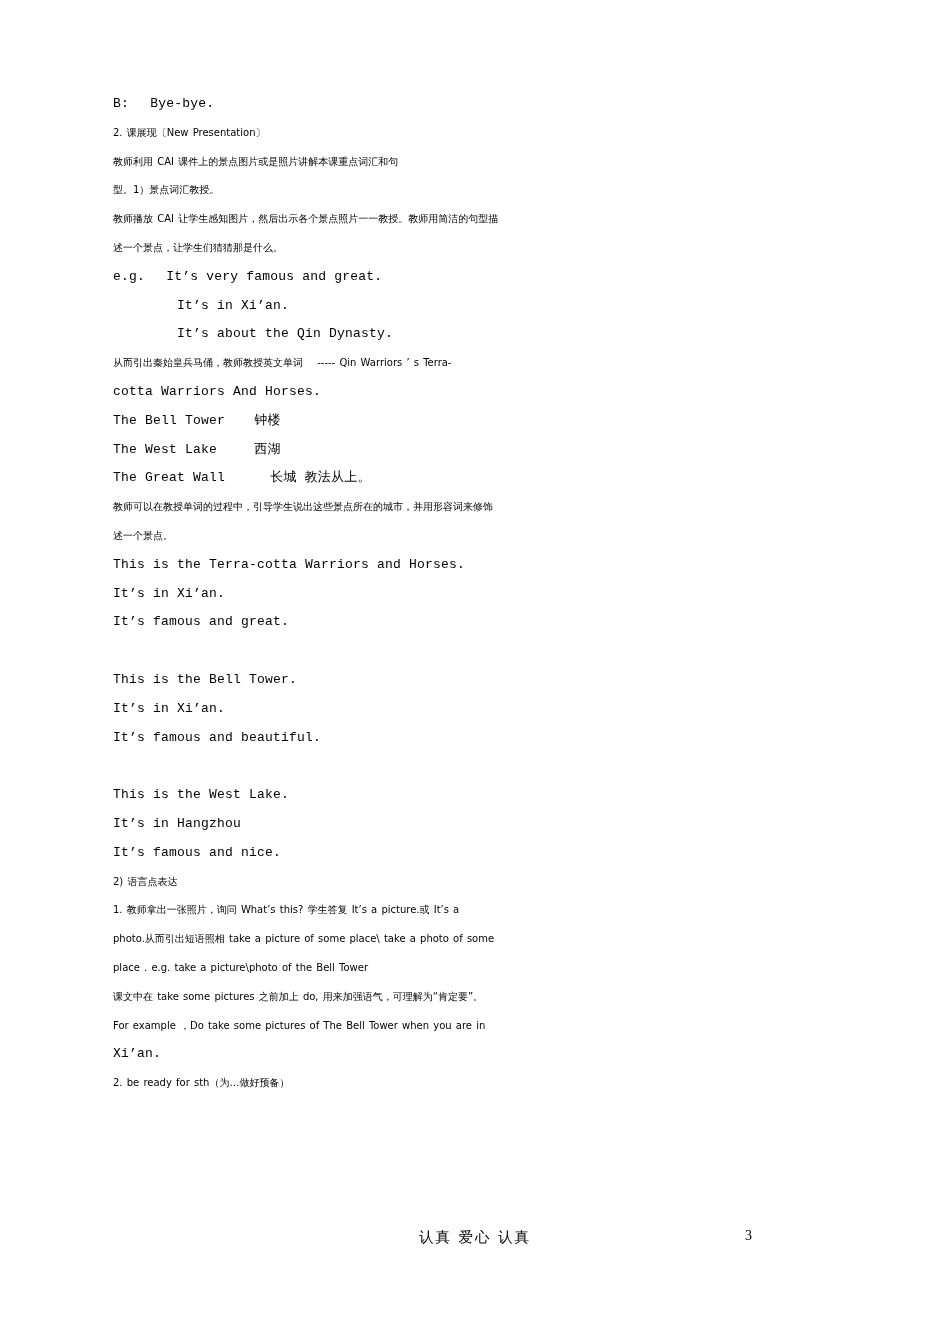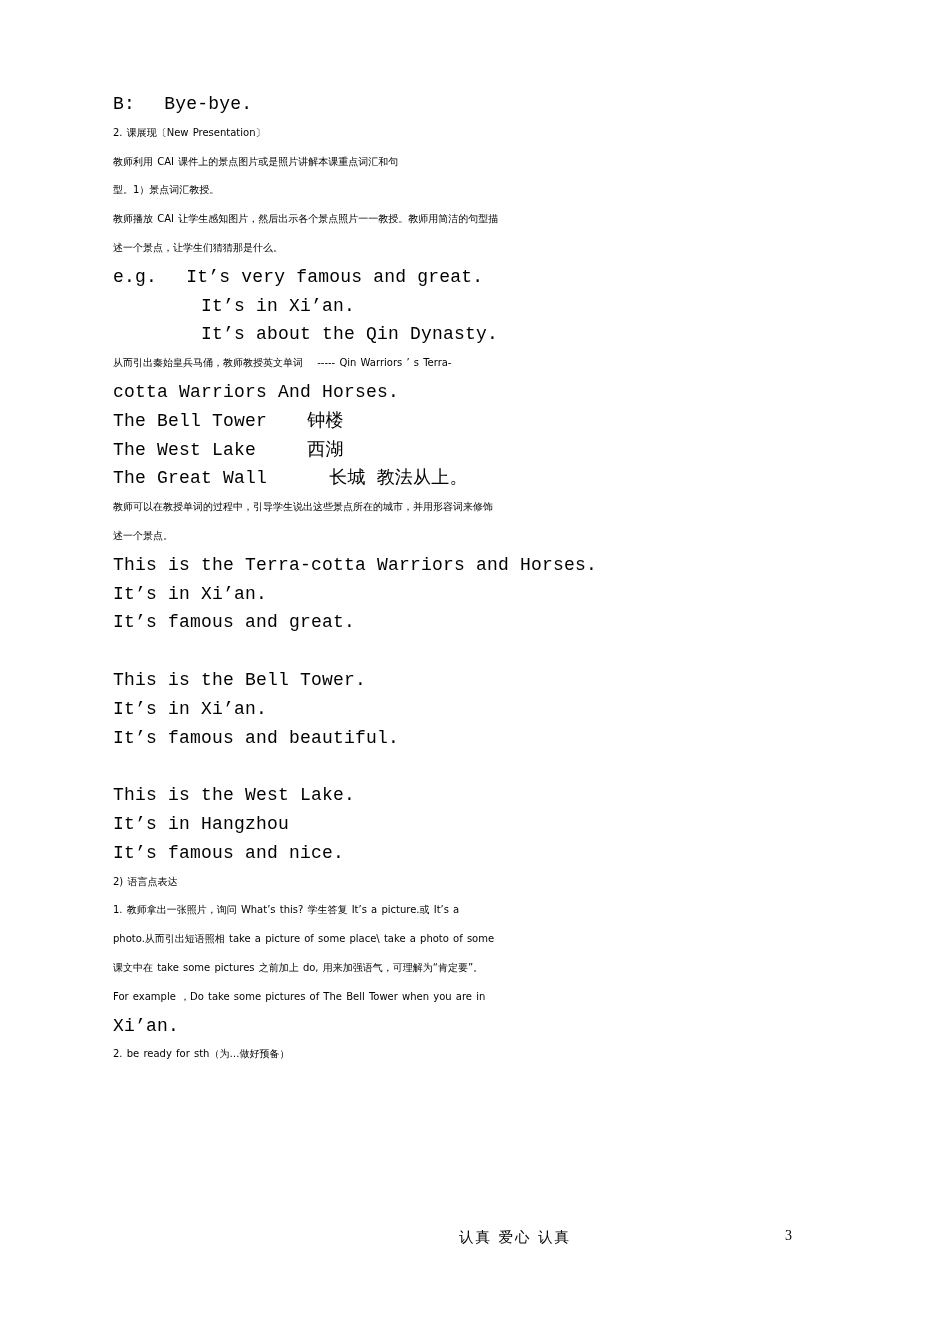--- a/index.html
+++ b/index.html
@@ -22,21 +22,21 @@
     height: 1344px;
     background: #ffffff;
   }
   .content {
     position: absolute;
     left: 113px;
     top: 90px;
     width: 730px;
   }
   .line {
-    font-size: 18px;
+    font-size: 13px;
     line-height: 28.8px;
     white-space: pre-wrap;
     font-family: "Liberation Mono", monospace;
     letter-spacing: 0.2px;
   }
   .mix {
     font-family: "DejaVu Sans", sans-serif;
     font-size: 10px;
     line-height: 28.8px;
     white-space: pre-wrap;
@@ -46,21 +46,20 @@
   .justify {
     text-align: justify;
     text-justify: inter-ideograph;
   }
   .footer {
     position: absolute;
     left: 0;
     top: 1228px;
     width: 840px;
     height: 30px;
-    margin-left: 40px;
   }
   .footer-center {
     position: absolute;
     left: 0;
     width: 950px;
     text-align: center;
     font-family: "DejaVu Sans", sans-serif;
     font-size: 14.5px;
     letter-spacing: 2px;
   }
@@ -101,20 +100,21 @@
       <div class="line">This is the Bell Tower.</div>
       <div class="line">It’s in Xi’an.</div>
       <div class="line">It’s famous and beautiful.</div>
       <div class="blank"></div>
       <div class="line">This is the West Lake.</div>
       <div class="line">It’s in Hangzhou</div>
       <div class="line">It’s famous and nice.</div>
       <div class="mix">2) 语言点表达</div>
       <div class="mix">1. 教师拿出一张照片，询问 What’s this? 学生答复 It’s a picture.或 It’s a</div>
       <div class="mix justify">photo.从而引出短语照相 take a picture of some place\ take a photo of some</div>
+      <div class="mix">place . e.g. take a picture\photo of the Bell Tower</div>
       <div class="mix">课文中在 take some pictures 之前加上 do, 用来加强语气，可理解为“肯定要”。</div>
       <div class="mix justify">For example ，Do take some pictures of The Bell Tower when you are in</div>
       <div class="line">Xi’an.</div>
       <div class="mix">2. be ready for sth（为…做好预备）</div>
     </div>
 
   <div class="footer">
     <div class="footer-center">认真 爱心 认真</div>
     <div class="footer-page">3</div>
   </div>

